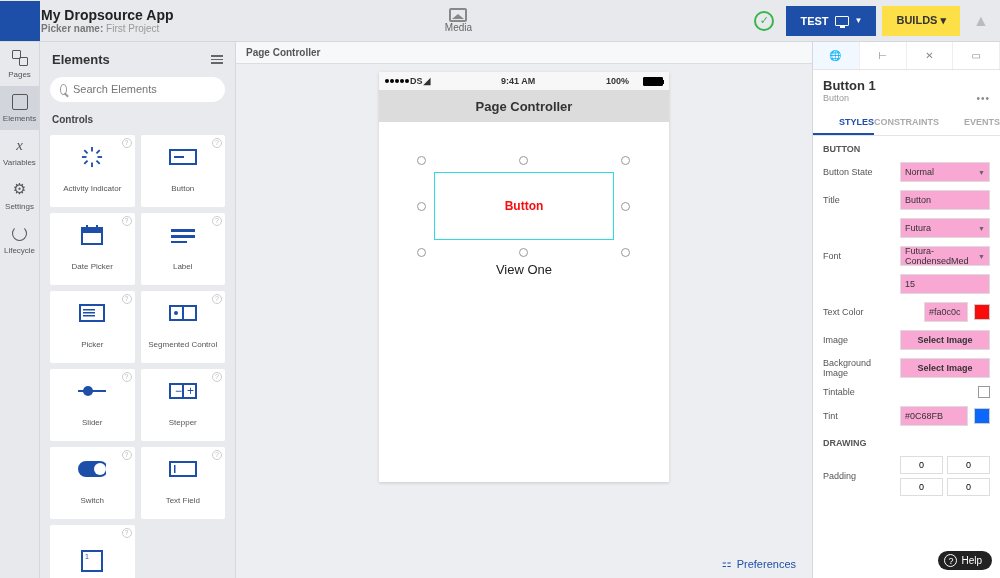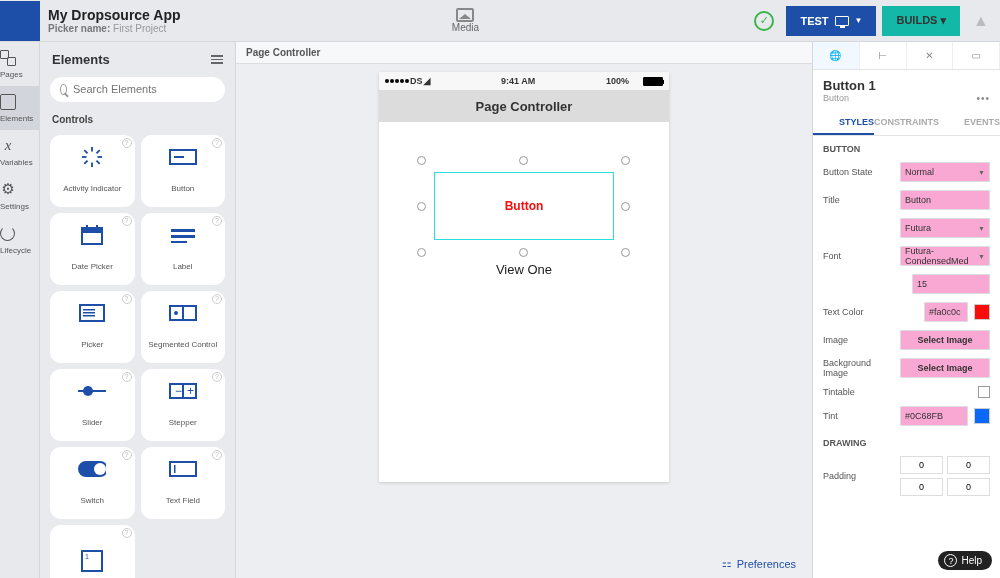--- a/index.html
+++ b/index.html
@@ -1,35 +1,35 @@
 <!DOCTYPE html>
 <html><head>
 <meta charset="utf-8">
 <style>
 *{box-sizing:border-box;margin:0;padding:0;font-family:"Segoe UI",Arial,sans-serif}
 body{width:1000px;height:578px;overflow:hidden;background:#e7e9ed;color:#333;font-size:12px}
 .top{height:42px;display:flex;align-items:center;background:#e7e9ed;border-bottom:1px solid #d4d7dc}
 .app-icon{width:40px;height:40px;background:#1d4fa8}
-.title-area{padding:2px 8px}
+.title-area{padding:2px 1px}
 .title-area h1{font-size:14px;font-weight:700;color:#222}
 .title-area .sub{font-size:10px;color:#999}
 .title-area .sub b{color:#777;font-weight:600}
 .media-center{flex:1;display:flex;flex-direction:column;align-items:center;color:#666;font-size:10px}
 .media-center .mi{width:18px;height:14px;border:2px solid #888;border-radius:2px;position:relative}
 .media-center .mi::after{content:"";position:absolute;bottom:1px;left:1px;width:0;height:0;border-left:6px solid transparent;border-right:6px solid transparent;border-bottom:5px solid #888}
 .status-check{width:20px;height:20px;border:2px solid #3ab54a;border-radius:50%;display:flex;align-items:center;justify-content:center;color:#3ab54a;font-size:11px;margin:0 12px}
 .btn{height:30px;padding:0 14px;font-size:11px;font-weight:600;border:none;cursor:pointer;display:flex;align-items:center;gap:6px}
 .btn-test{background:#1d4fa8;color:#fff}
 .btn-test .dev{width:14px;height:10px;border:1.5px solid #fff;border-radius:1px;position:relative}
 .btn-test .dev::after{content:"";position:absolute;bottom:-3px;left:4px;width:5px;height:1.5px;background:#fff}
-.btn-builds{background:#14b8a6;color:#333;margin:4px 6px}
+.btn-builds{background:#fde047;color:#333;margin:4px 6px}
 .warn{width:30px;height:30px;display:flex;align-items:center;justify-content:center;color:#bbb;font-size:16px;margin-right:4px}
 .main{display:flex;height:536px}
 .rail{width:40px;background:#e7e9ed;border-right:1px solid #d4d7dc;display:flex;flex-direction:column}
-.rail-item{height:44px;display:flex;flex-direction:column;justify-content:center;font-size:8px;color:#555;cursor:pointer;gap:4px}
+.rail-item{height:44px;display:flex;flex-direction:column;align-items:center;justify-content:center;font-size:8px;color:#555;cursor:pointer;gap:4px}
 .rail-item.active{background:#d2d6dc}
 .rail-ico{width:16px;height:16px;border:1.5px solid #555;border-radius:2px;position:relative}
 .rail-ico.pages::before,.rail-ico.pages::after{content:"";position:absolute;width:7px;height:7px;border:1.5px solid #555;border-radius:1px}
 .rail-ico.pages{border:none}
 .rail-ico.pages::before{top:0;left:0}
 .rail-ico.pages::after{bottom:0;right:0}
 .rail-ico.elem{border:1.5px solid #555}
 .rail-ico.vars{border:none;font-style:italic;font-family:serif;font-size:15px;text-align:center;line-height:14px}
 .rail-ico.gear{border:none;font-size:15px;line-height:14px;text-align:center}
 .rail-ico.cycle{border:none;position:relative}
@@ -37,21 +37,21 @@
 .panel{width:196px;background:#e8eaee;border-right:1px solid #d4d7dc;display:flex;flex-direction:column}
 .panel-head{padding:10px 12px;font-size:13px;font-weight:600;display:flex;justify-content:space-between;align-items:center}
 .ham{display:flex;flex-direction:column;gap:2px;cursor:pointer}
 .ham span{width:12px;height:1.5px;background:#666}
 .search{margin:0 10px 8px;background:#fff;border-radius:14px;height:26px;display:flex;align-items:center;padding:0 10px;gap:6px}
 .search input{border:none;outline:none;font-size:11px;flex:1}
 .sico{width:11px;height:11px;border:1.5px solid #999;border-radius:50%;position:relative}
 .sico::after{content:"";position:absolute;width:5px;height:1.5px;background:#999;transform:rotate(45deg);bottom:-2px;right:-3px}
 .section-label{padding:4px 12px;font-size:10px;font-weight:600;color:#444}
 .elem-grid{display:grid;grid-template-columns:1fr 1fr;gap:6px;padding:6px 10px;overflow-y:auto}
-.elem-card{background:#fff;border-radius:11px;height:72px;display:flex;flex-direction:column;align-items:center;justify-content:center;gap:18px;position:relative;cursor:grab}
+.elem-card{background:#fff;border-radius:2px;height:72px;display:flex;flex-direction:column;align-items:center;justify-content:center;gap:18px;position:relative;cursor:grab}
 .elem-card .q{position:absolute;top:3px;right:3px;width:10px;height:10px;border:1px solid #ccc;border-radius:50%;font-size:7px;color:#bbb;display:flex;align-items:center;justify-content:center}
 .elem-card .lbl{font-size:8px;color:#555;text-align:center;line-height:1.1}
 .eico{width:28px;height:20px;display:flex;align-items:center;justify-content:center;color:#1d4fa8}
 .canvas{flex:1;background:#edeef1;position:relative;display:flex;flex-direction:column}
 .canvas-head{height:22px;padding:0 10px;font-size:10px;font-weight:600;color:#555;display:flex;align-items:center;background:#f7f8fa;border-bottom:1px solid #ddd}
 .device{margin:8px auto 0;width:290px;background:#fff;box-shadow:0 1px 3px rgba(0,0,0,.15)}
 .statusbar{height:18px;background:#f7f7f7;display:flex;align-items:center;justify-content:space-between;padding:0 6px;font-size:9px;font-weight:600}
 .statusbar .left{display:flex;gap:1px;align-items:center}
 .dot{width:4px;height:4px;border-radius:50%;background:#000}
 .batt{width:20px;height:9px;border:1px solid #000;border-radius:1px;position:relative;background:#000}
@@ -358,21 +358,21 @@
       </div>
     <div class="prop-row">
         <label>Font</label>
         <div class="val">
           <span>Futura-CondensedMed</span>
           <span class="car">▼</span>
         </div>
       </div>
     <div class="prop-row">
         <label></label>
-        <div class="val" style="width:78px">
+        <div class="val" style="width:90px">
           <span>15</span>
         </div>
       </div>
     <div class="prop-row">
         <label>Text Color</label>
         <div class="val" style="width:44px">
           <span>#fa0c0c</span>
         </div>
         <div class="swatch" style="background:#fa0c0c"></div>
       </div>

